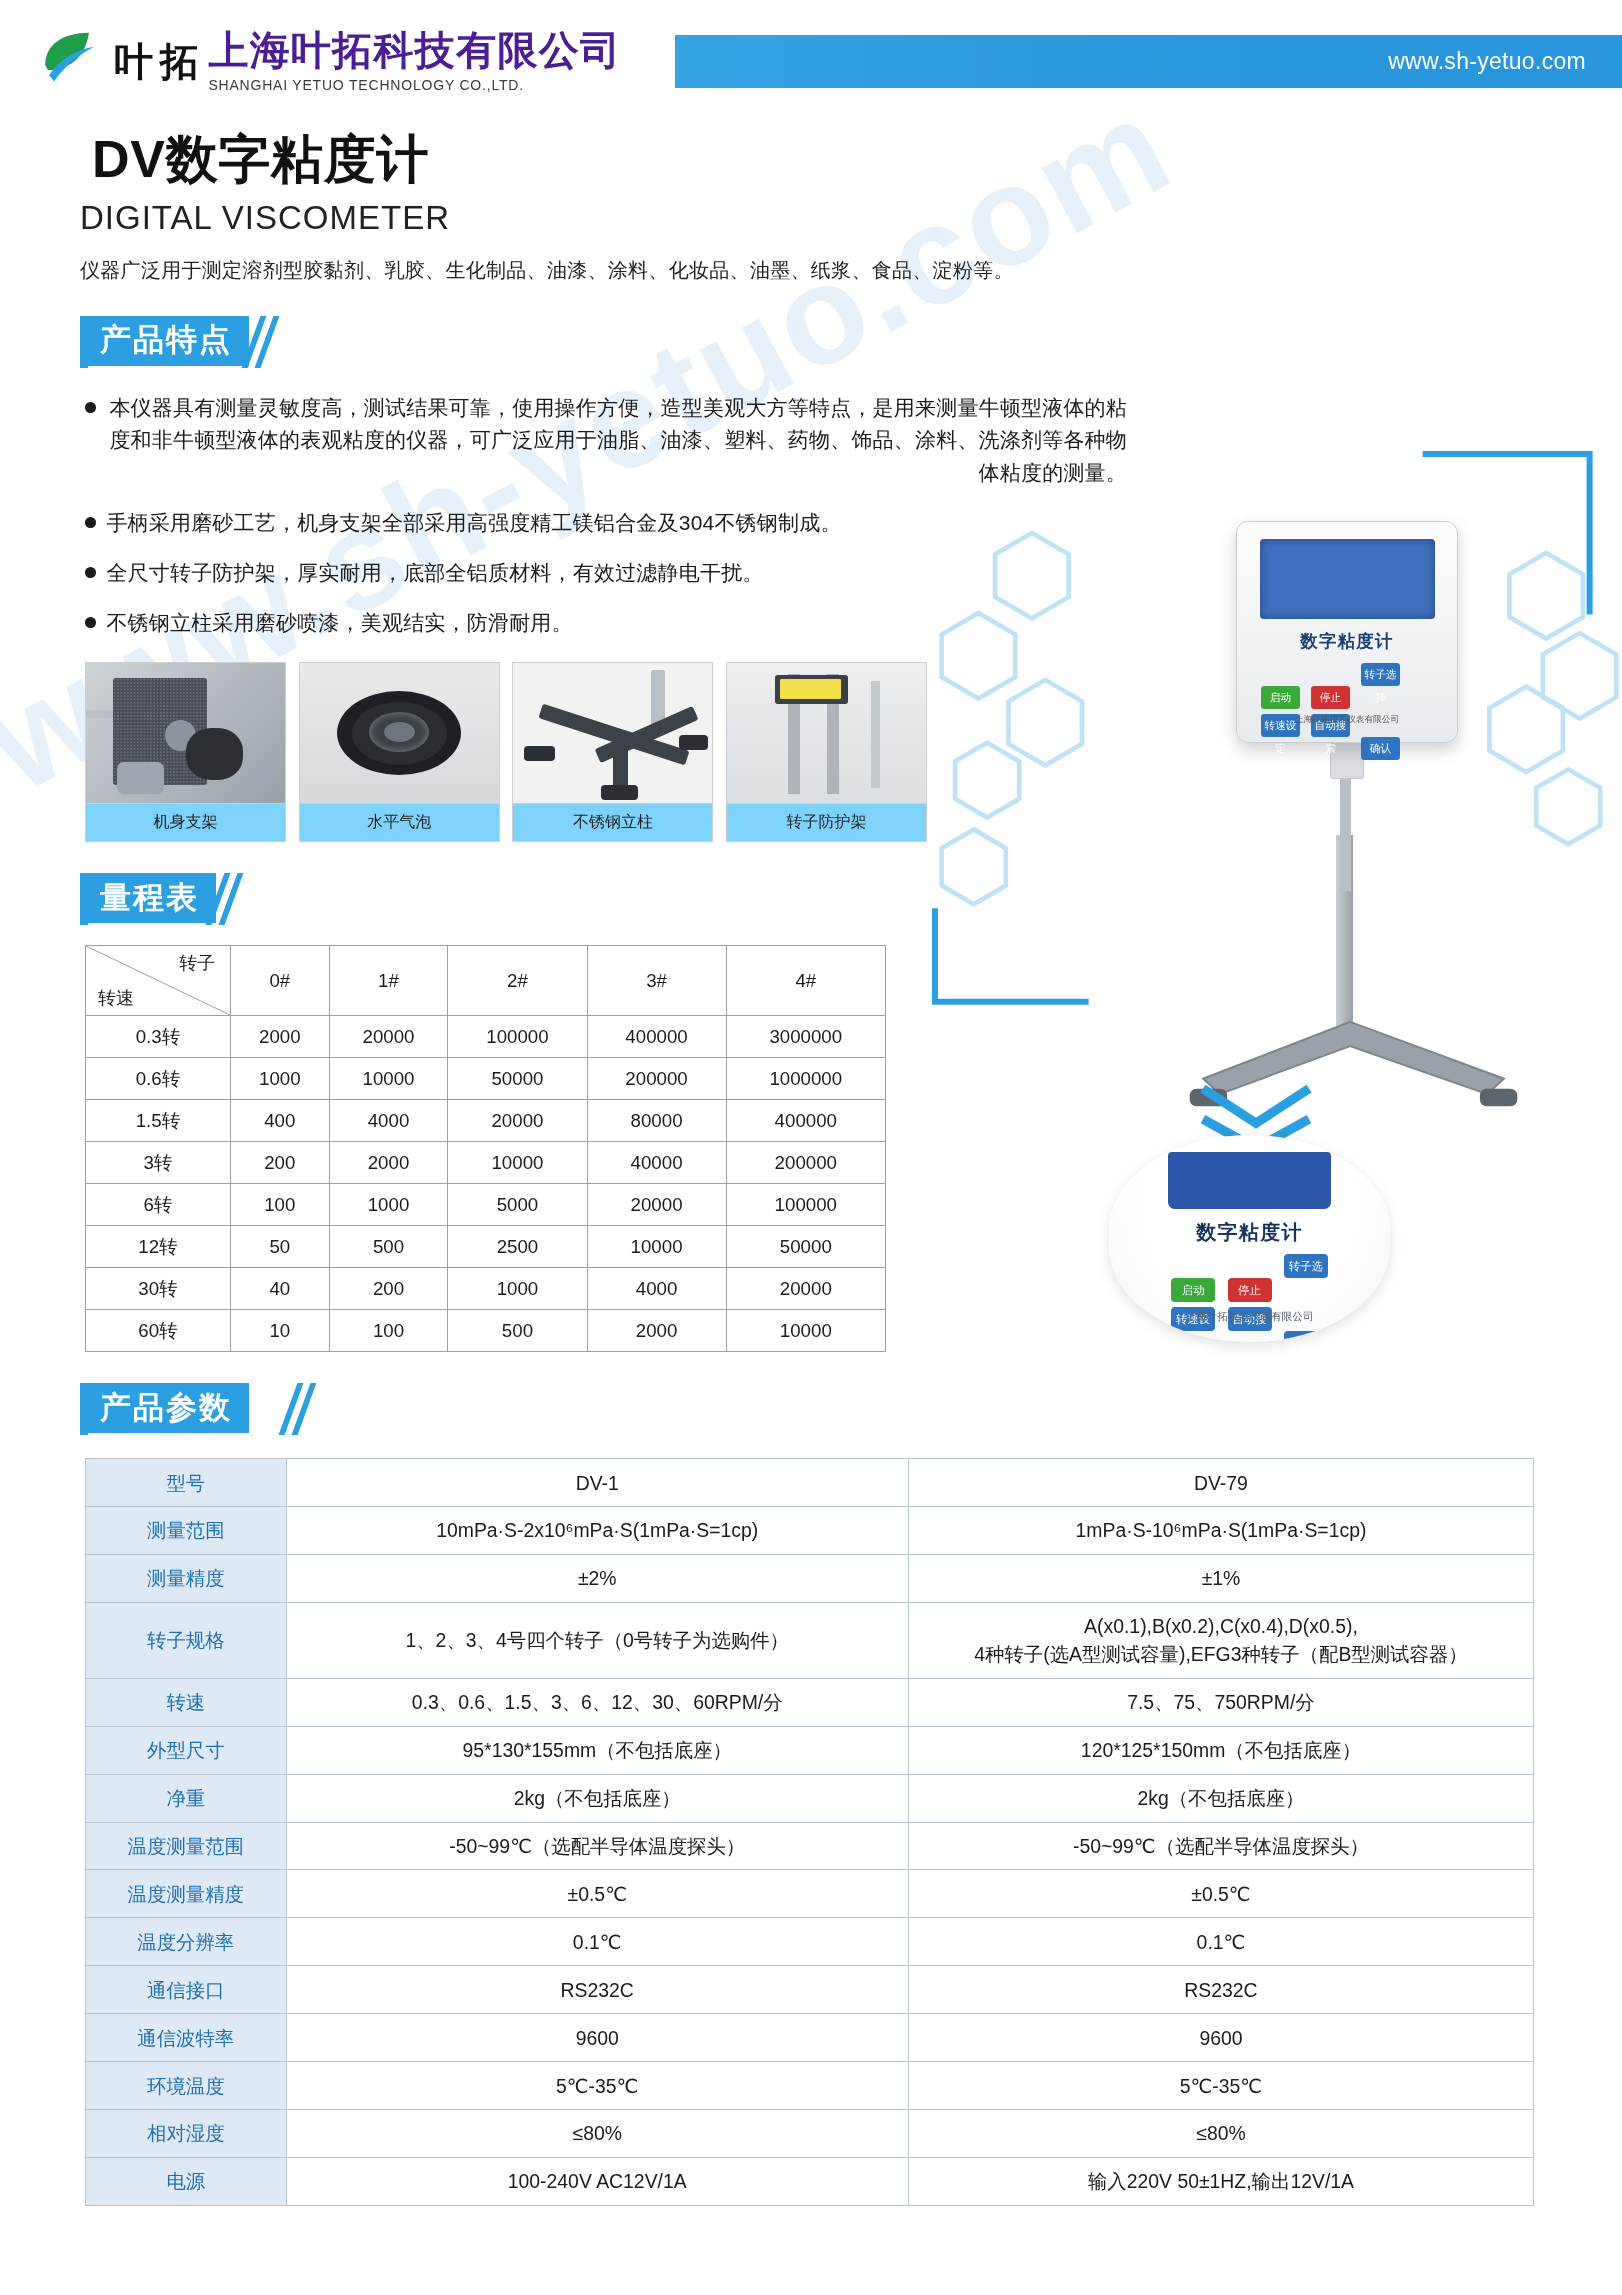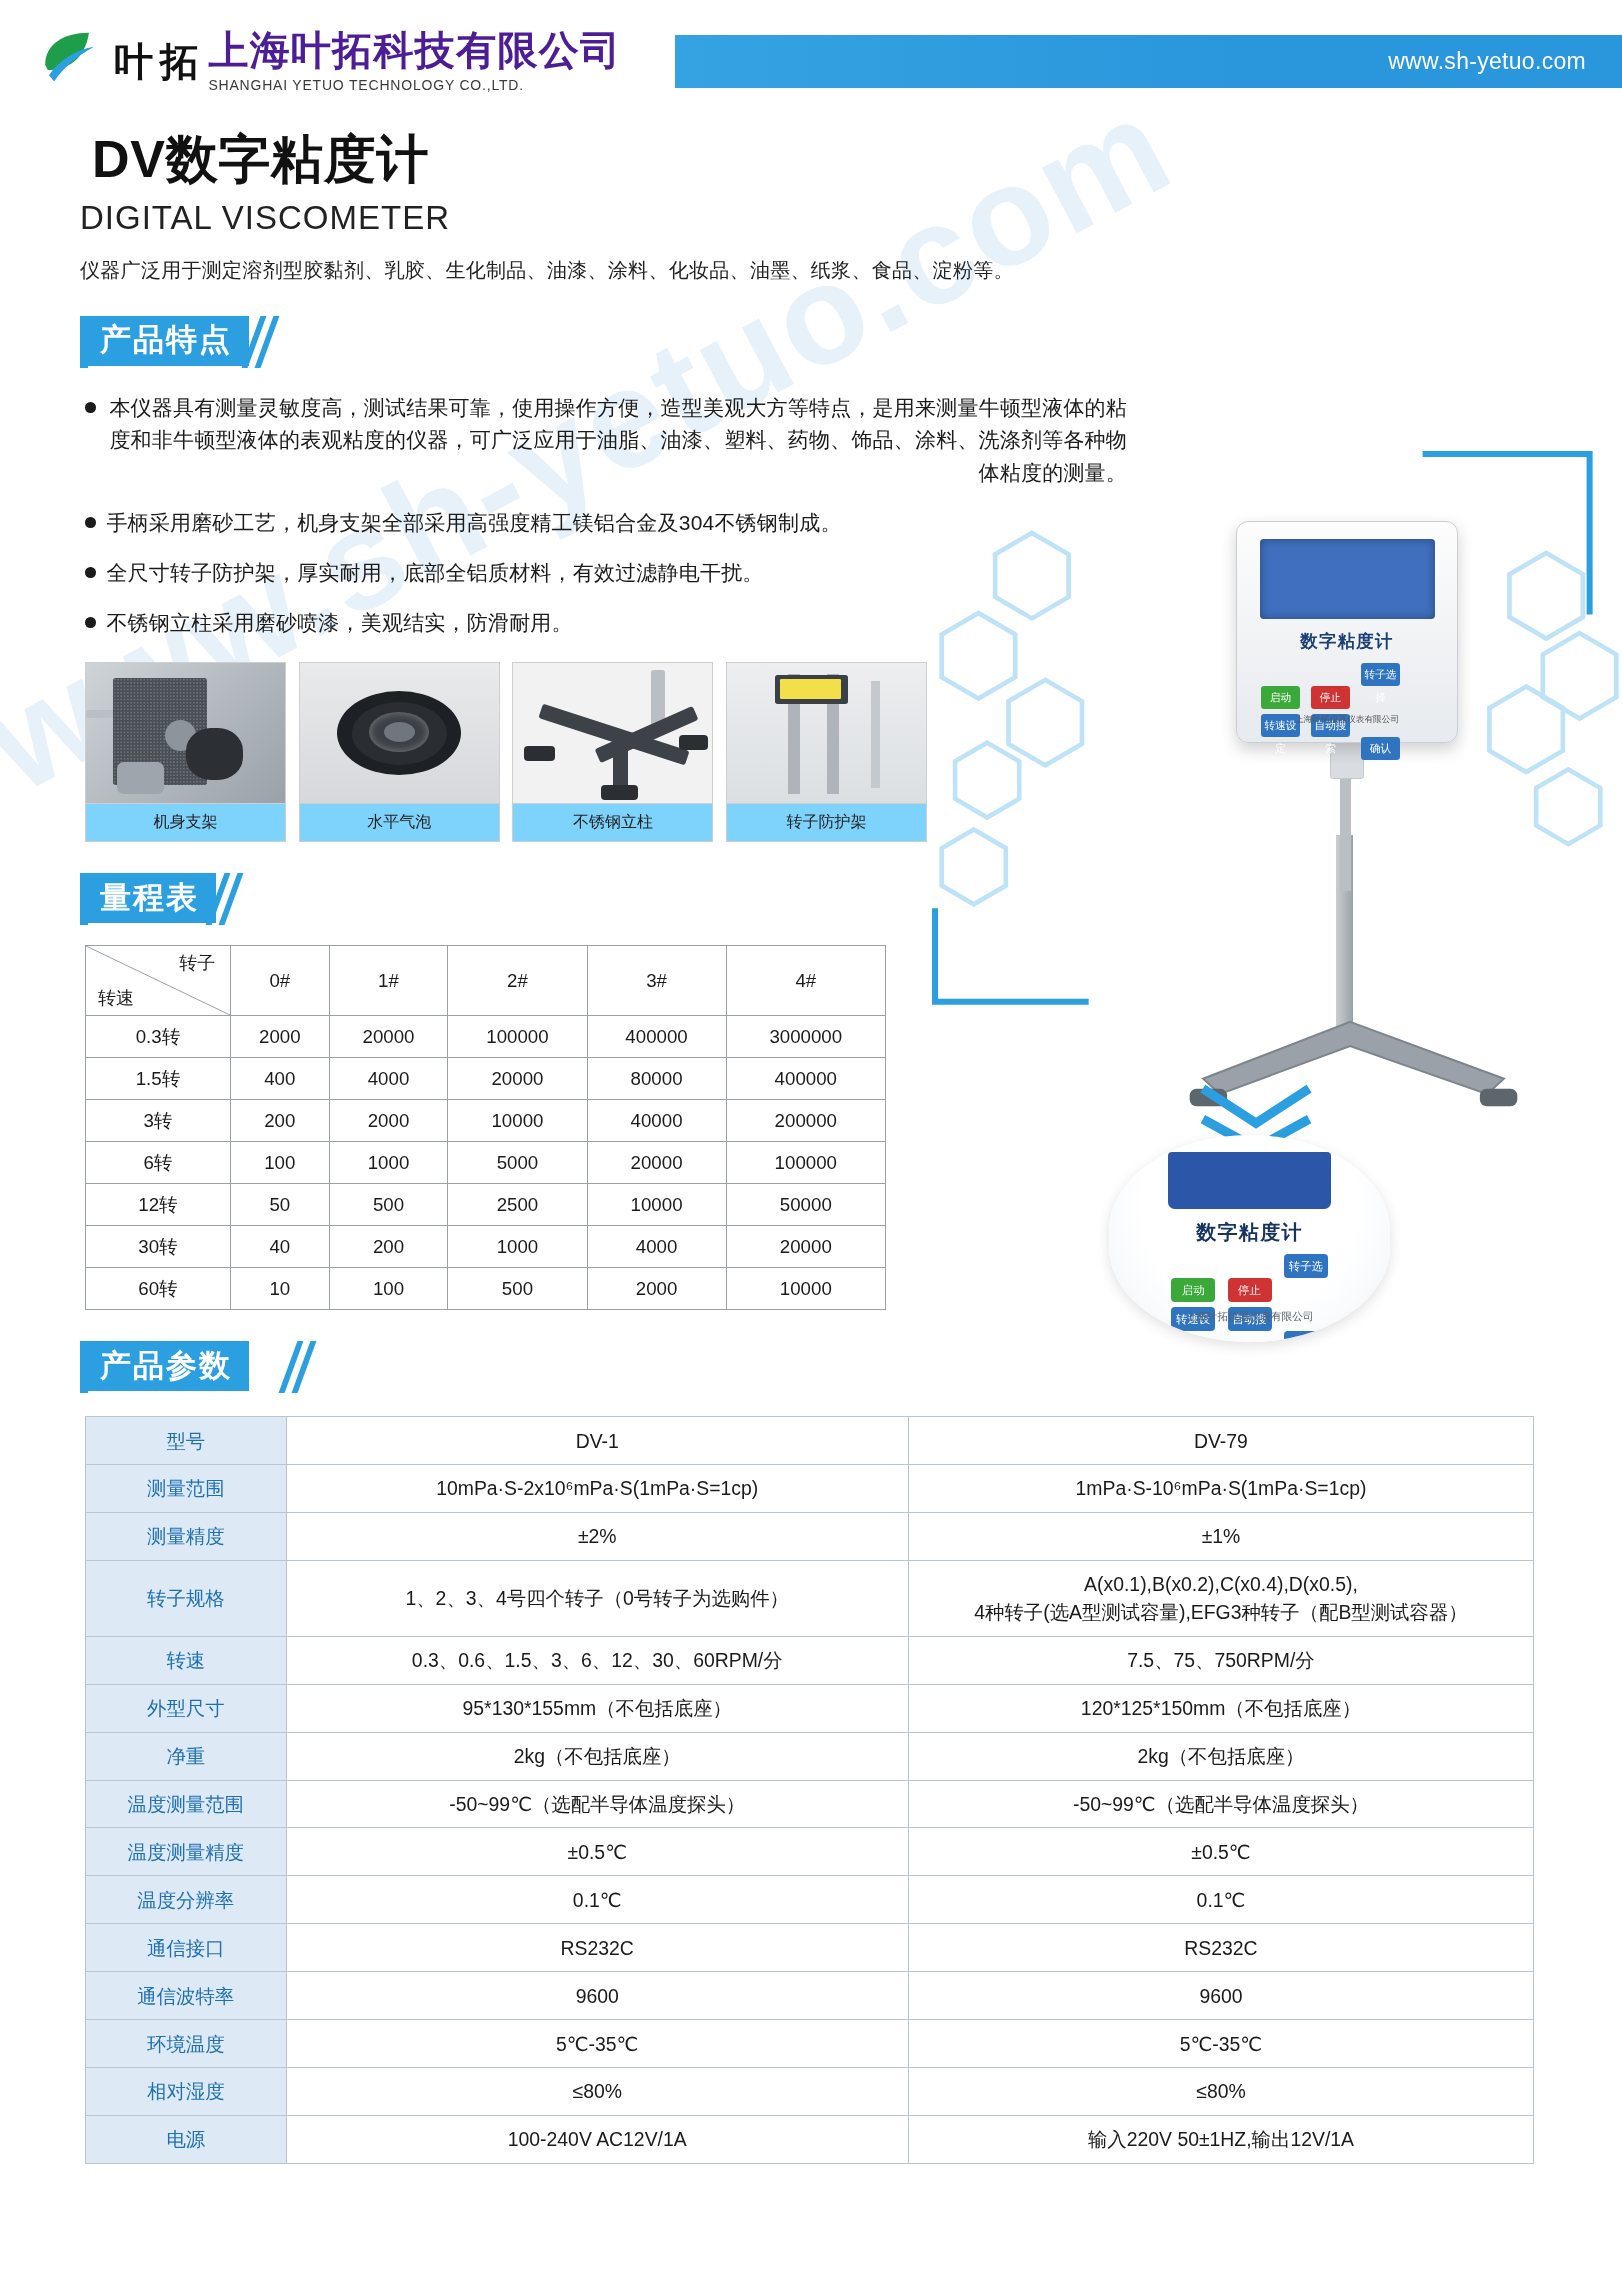--- a/index.html
+++ b/index.html
@@ -573,20 +573,28 @@
       <tbody>
         <tr>
           <td>0.3转</td>
           <td>2000</td>
           <td>20000</td>
           <td>100000</td>
           <td>400000</td>
           <td>3000000</td>
         </tr>
         <tr>
+          <td>0.6转</td>
+          <td>1000</td>
+          <td>10000</td>
+          <td>50000</td>
+          <td>200000</td>
+          <td>1000000</td>
+        </tr>
+        <tr>
           <td>1.5转</td>
           <td>400</td>
           <td>4000</td>
           <td>20000</td>
           <td>80000</td>
           <td>400000</td>
         </tr>
         <tr>
           <td>3转</td>
           <td>200</td>

